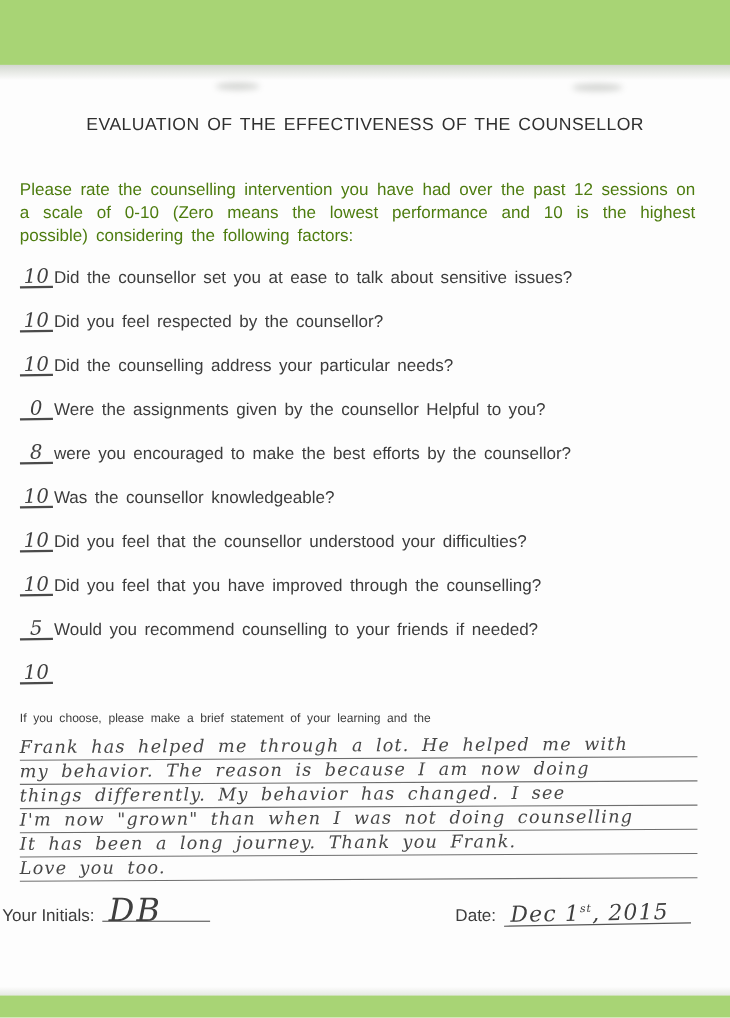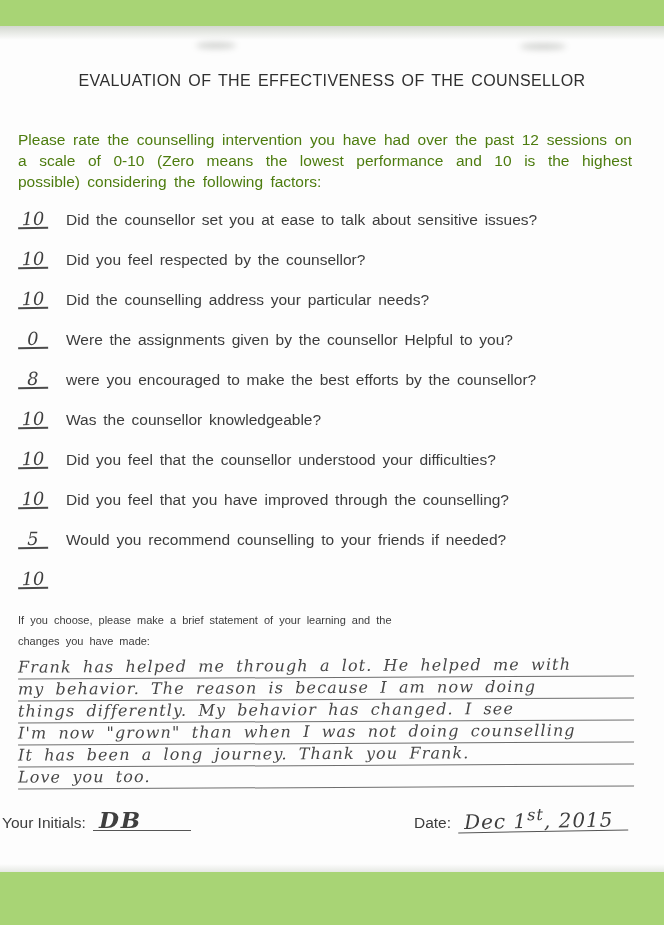--- a/index.html
+++ b/index.html
@@ -4,21 +4,21 @@
 <style>
   html,body{margin:0;padding:0;}
   body{
     width:664px;height:925px;
     background:#a8d475;
     font-family:"Liberation Sans", sans-serif;
     position:relative;
     overflow:hidden;
   }
   .paper{
-    position:absolute;left:0;top:26px;width:664px;height:846px;
+    position:absolute;left:0;top:59px;width:664px;height:846px;
     background:#fdfdfd;
   }
   .top-shade{
     position:absolute;left:0;top:0;width:100%;height:14px;
     background:linear-gradient(rgba(150,160,140,0.40), rgba(255,255,255,0));
     pointer-events:none;
   }
   .bottom-shade{
     position:absolute;left:0;bottom:0;width:100%;height:8px;
     background:linear-gradient(rgba(255,255,255,0), rgba(160,170,150,0.25));
@@ -42,21 +42,21 @@
   .intro{
     margin:39px 32px 0 18px;
     text-align:justify;
     font-size:15.5px;
     line-height:21px;
     color:#4d7c0f;
     word-spacing:3px;
   }
   .questions{margin:18px 24px 0 18px;}
   .q-row{
-    display:flex;align-items:baseline;gap:18px;
+    display:flex;align-items:baseline;gap:1px;
     height:21px;margin-bottom:19px;
   }
   .score{
     min-width:30px;text-align:center;
     border-bottom:2px solid #4a4a4a;
     font-family:"DejaVu Serif", serif;
     font-style:italic;
     font-size:18px;line-height:17px;
     color:#3f3f3f;
     transform:rotate(-1deg);
@@ -83,23 +83,23 @@
   .footer{
     display:flex;align-items:baseline;
     margin:17px 36px 0 2px;
   }
   .footer-label{font-size:15.5px;color:#3c3c3c;white-space:nowrap;}
   .hand-field{
     font-family:"DejaVu Serif", serif;font-style:italic;color:#3f3f3f;
     border-bottom:1.6px solid #555;
     margin-left:7px;padding:0 4px 0 6px;
   }
-  .initials-field{min-width:88px;font-size:23px;line-height:20px;letter-spacing:2px;font-weight:bold;}
+  .initials-field{min-width:88px;font-size:29px;line-height:20px;letter-spacing:2px;}
   .date-field{min-width:160px;font-size:20px;line-height:20px;letter-spacing:1px;transform:rotate(-1deg);}
-  .date-field sup{font-size:16px;}
+  .date-field sup{font-size:10px;}
   .spacer{flex:1;}
 </style>
 </head>
 <body>
 
 <div class="paper">
   <div class="top-shade"></div>
   <div class="smudge s1"></div>
   <div class="smudge s2"></div>
 
@@ -144,21 +144,20 @@
       <span class="score">5</span>
       <span class="q-text">Would you recommend counselling to your friends if needed?</span>
     </div>
     <div class="q-row">
       <span class="score">10</span>
     </div>
   </div>
 
   <div class="prompt">
     <span>If you choose, please make a brief statement of your learning and the</span><br>
-    <span>changes you have made:</span>
   </div>
 
   <div class="writing">
     <div class="w-line">Frank has helped me through a lot. He helped me with</div>
     <div class="w-line">my behavior. The reason is because I am now doing</div>
     <div class="w-line">things differently. My behavior has changed. I see</div>
     <div class="w-line">I'm now "grown" than when I was not doing counselling</div>
     <div class="w-line">It has been a long journey. Thank you Frank.</div>
     <div class="w-line">Love you too.</div>
   </div>

